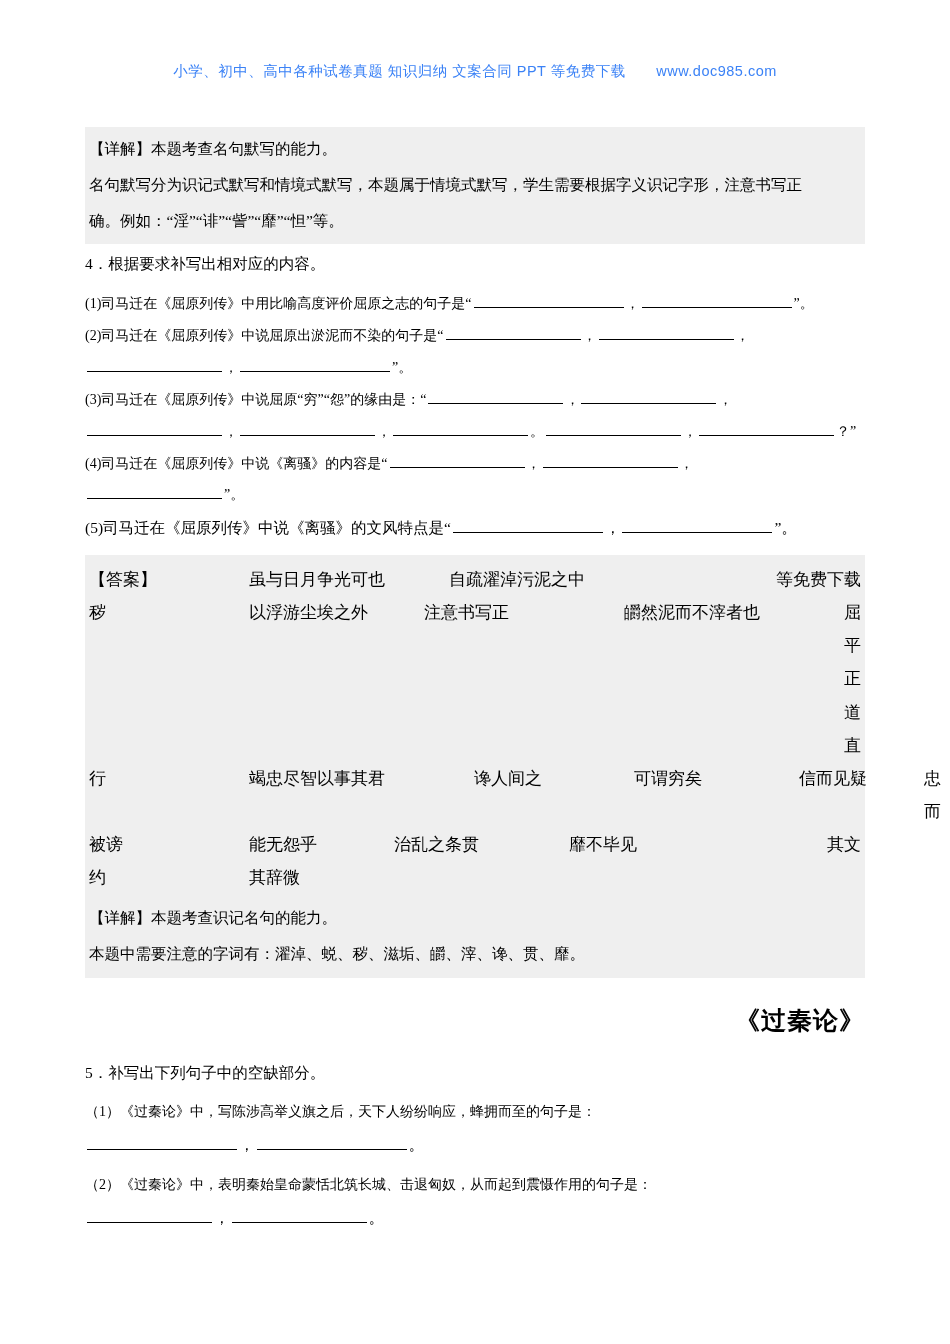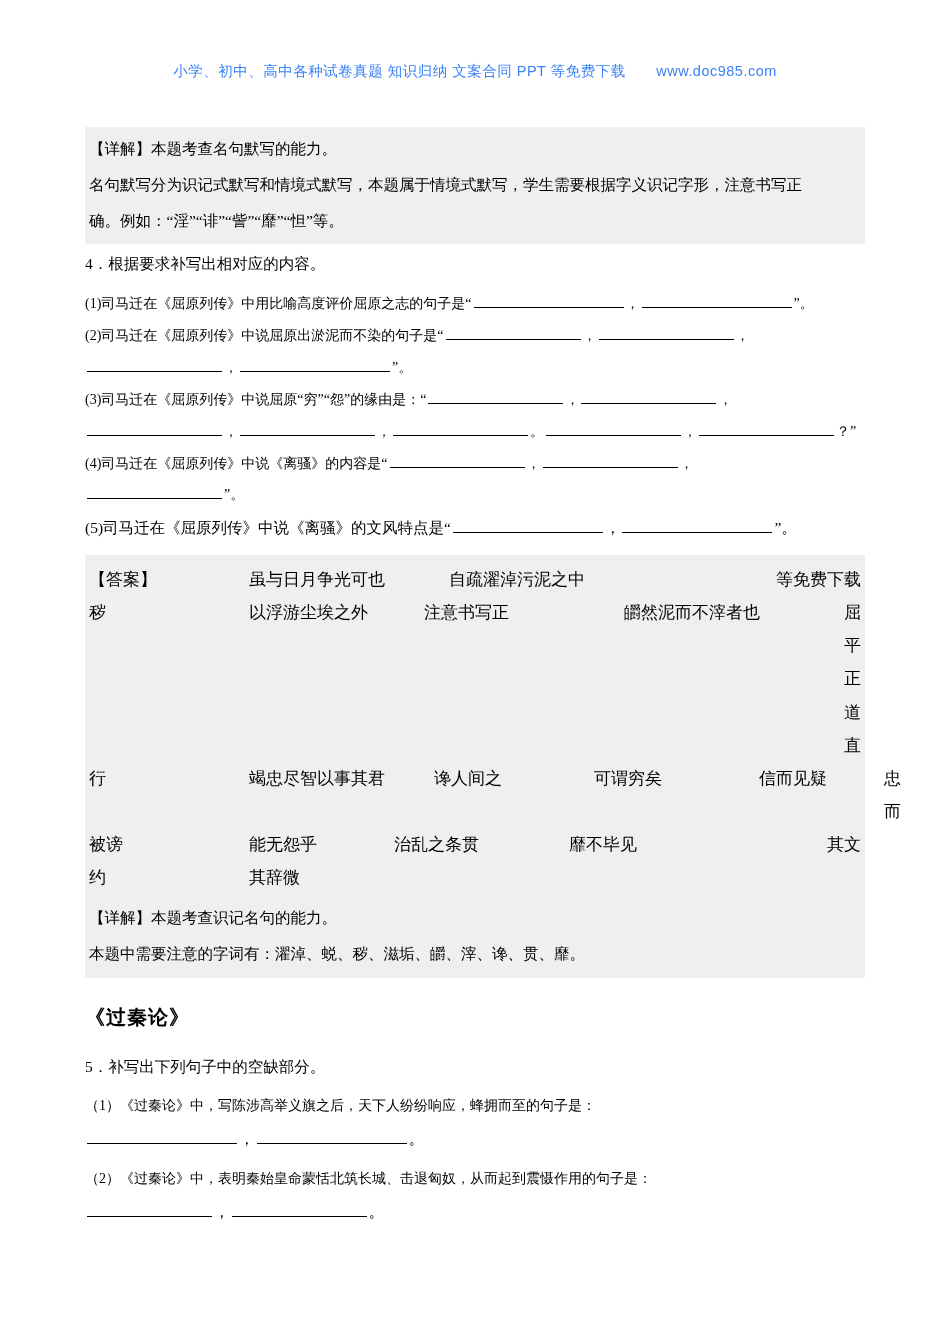--- a/index.html
+++ b/index.html
@@ -63,23 +63,23 @@
     border-bottom: 1px solid #000;
     height: 0.95em;
     vertical-align: baseline;
     margin: 0 2px;
   }
   .b-med   { width: 125px; }
   .b-long  { width: 135px; }
   .b-xlong { width: 150px; }
 
   h2.section-title {
-    text-align: left;
+    text-align: right;
     font-family: Liberation Serif, serif;
-    font-size: 20px;
+    font-size: 25px;
     font-weight: bold;
     margin: 26px 0 22px 0;
     letter-spacing: 1px;
   }
   .label {
     font-weight: normal;
   }
 
   .row4 {
     display: flex;
@@ -151,21 +151,21 @@
     <div class="row4">
       <span class="c1">秽</span>
       <span class="c2">以浮游尘埃之外</span>
       <span class="c3">注意书写正</span>
       <span style="width:215px;flex:none;font-family:Liberation Serif, serif;">皭然泥而不滓者也</span>
       <span class="c4">屈平正道直</span>
     </div>
     <div class="row4">
       <span class="c1">行</span>
       <span style="width:185px;flex:none;">竭忠尽智以事其君</span>
-      <span style="width:160px;flex:none;">谗人间之</span>
+      <span style="width:160px;flex:none;margin-left:40px;">谗人间之</span>
       <span style="width:165px;flex:none;">可谓穷矣</span>
       <span style="width:125px;flex:none;">信而见疑</span>
       <span class="c4">忠而</span>
     </div>
     <div class="row4">
       <span class="c1">被谤</span>
       <span style="width:145px;flex:none;">能无怨乎</span>
       <span style="width:175px;flex:none;">治乱之条贯</span>
       <span style="width:130px;flex:none;">靡不毕见</span>
       <span class="c4">其文</span>

